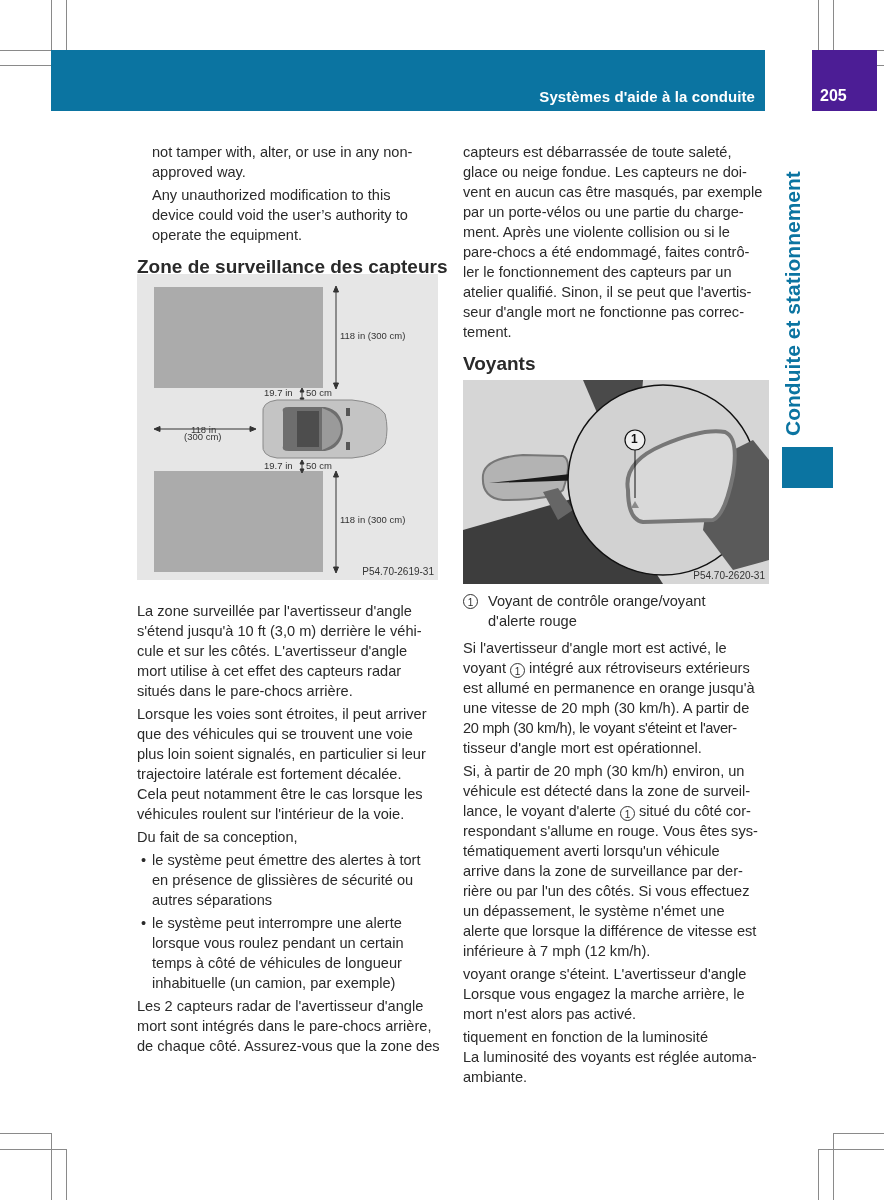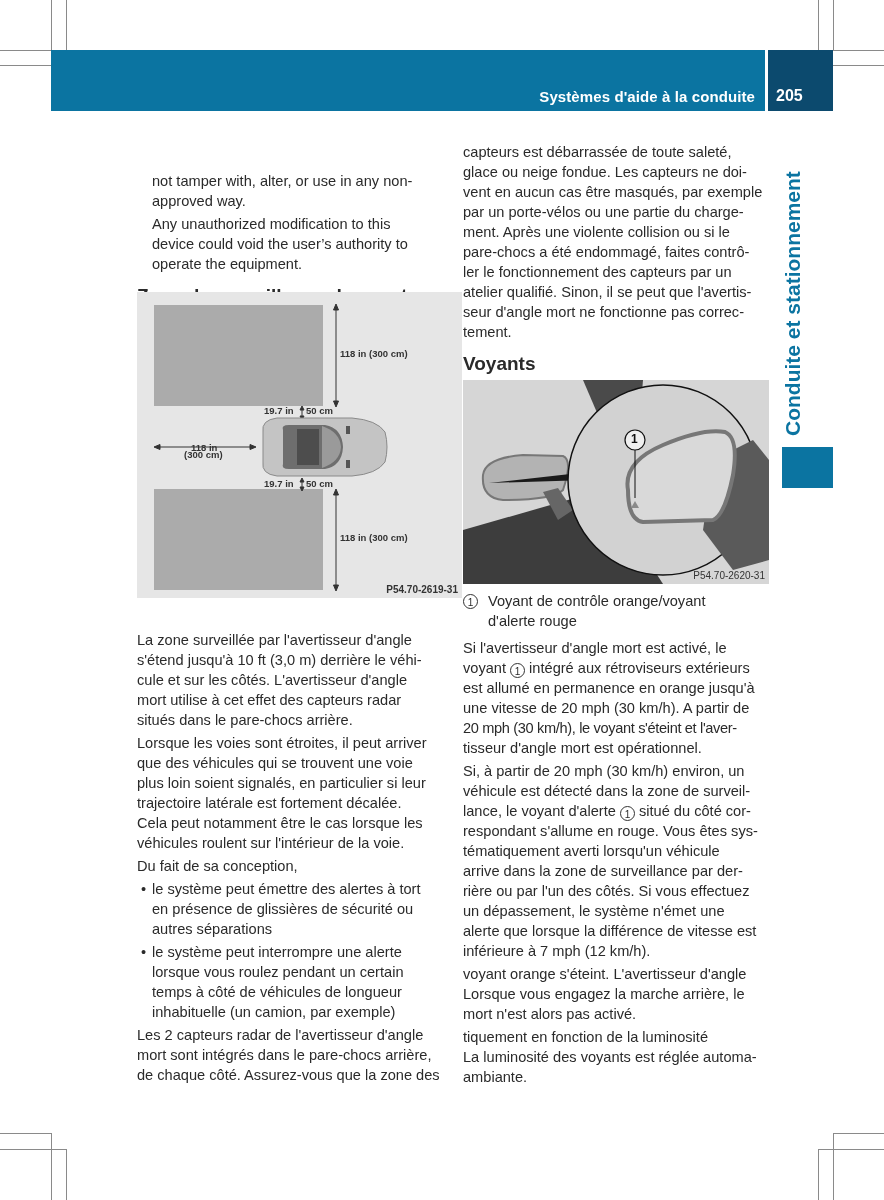--- a/index.html
+++ b/index.html
@@ -7,43 +7,43 @@
            font-family: "Liberation Sans", "DejaVu Sans", sans-serif; color: #2a2a2a; }
 
     
     .crop { position: absolute; background: #8a8a8a; }
     .v { width: 1px; }
     .h { height: 1px; }
 
     
     .hdr-bar { position: absolute; left: 51px; top: 50px; width: 714px; height: 61px; background: #0b74a1; }
     .hdr-title { position: absolute; right: 10px; bottom: 6px; color: #fff; font-weight: bold; font-size: 15px; letter-spacing: 0.1px; }
-    .hdr-page { position: absolute; left: 768px; top: 50px; width: 65px; height: 61px; background: #0c4a6e; }
+    .hdr-page { position: absolute; left: 812px; top: 50px; width: 65px; height: 61px; background: #4c1d95; }
     .hdr-page span { position: absolute; left: 8px; bottom: 6px; color: #fff; font-weight: bold; font-size: 16px; }
 
     
     .side-tab-text { position: absolute; left: 780px; top: 436px; transform-origin: 0 0; transform: rotate(-90deg);
                      color: #0b74a1; font-weight: bold; font-size: 21px; white-space: nowrap; line-height: 26px; }
     .side-tab-block { position: absolute; left: 782px; top: 447px; width: 51px; height: 41px; background: #0b74a1; }
 
     
     .col { position: absolute; font-size: 14.6px; line-height: 20px; }
-    .col-left { left: 137px; width: 310px; margin-top: 29px; }
+    .col-left { left: 137px; width: 310px; }
     .col-right { left: 463px; width: 308px; }
     .ln { display: block; white-space: nowrap; height: 20px; }
     .ind { padding-left: 15px; }
     .gap { height: 3px; }
     .head { font-weight: bold; font-size: 19px; }
     .bullet { position: absolute; left: 4px; }
     .circ { display: inline-block; width: 15px; height: 15px; border: 1.3px solid #333; border-radius: 50%;
             font-size: 10px; line-height: 15px; text-align: center; vertical-align: -2px; box-sizing: border-box; }
 
     
     .fig { position: absolute; background: #e6e6e6; overflow: hidden; }
-    .fig1 { left: 137px; top: 292px; width: 325px; height: 306px; font-weight: bold; }
+    .fig1 { left: 137px; top: 274px; width: 301px; height: 306px; }
     .fig2 { left: 463px; top: 380px; width: 306px; height: 204px; background: #d9d9d9; }
     .fig-code { position: absolute; right: 4px; bottom: 3px; font-size: 10px; color: #333; }
   </style>
 </head>
 <body>
 
 <div class="crop v" style="left:51px;top:0;height:50px;"></div>
 <div class="crop v" style="left:66px;top:0;height:50px;"></div>
 <div class="crop v" style="left:818px;top:0;height:50px;"></div>
 <div class="crop v" style="left:833px;top:0;height:50px;"></div>

